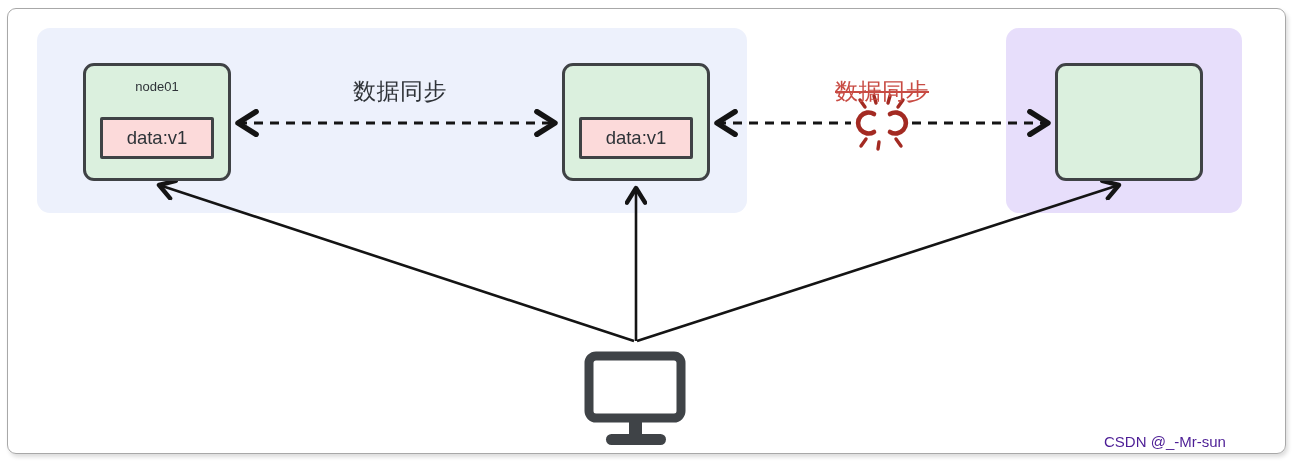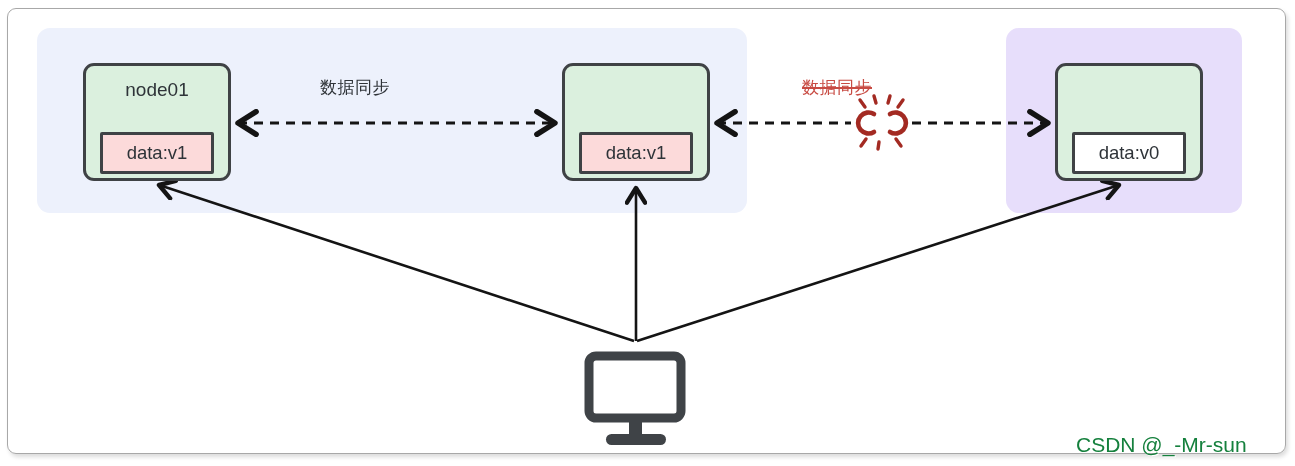--- a/index.html
+++ b/index.html
@@ -15,42 +15,42 @@
   }
   .cluster{position:absolute;top:28px;height:185px;border-radius:13px;z-index:1;}
   .cluster.blue{left:37px;width:710px;background:#edf1fc;}
   .cluster.purple{left:1006px;width:236px;background:#e7defb;}
   svg.layer{position:absolute;left:0;top:0;z-index:2;}
   .node{
     position:absolute;top:63px;width:148px;height:118px;box-sizing:border-box;
     background:#dbf0de;border:3px solid #3f4245;border-radius:11px;z-index:3;
   }
   .node .title{
-    text-align:center;margin-top:13px;font-size:19px;color:#2e3338;
+    text-align:center;margin-top:13px;font-size:13px;color:#2e3338;
   }
   .databox{
-    position:absolute;left:14px;top:66px;width:114px;height:42px;box-sizing:border-box;
+    position:absolute;left:14px;top:51px;width:114px;height:42px;box-sizing:border-box;
     border:3px solid #3f4245;background:#fcdada;border-radius:2px;
     display:flex;align-items:center;justify-content:center;
     font-size:18.5px;color:#2e3338;
   }
   .databox.white{background:#ffffff;}
   .node01{left:83px;} .node02{left:562px;} .node03{left:1055px;}
   .sync-label{
-    position:absolute;top:76px;width:160px;text-align:left;z-index:4;
-    font-size:17px;color:#2f3338;letter-spacing:.5px;
+    position:absolute;top:76px;width:160px;text-align:center;z-index:4;
+    font-size:23px;color:#2f3338;letter-spacing:.5px;
   }
   .sync-label.black{left:320px;}
   .sync-label.red{
     left:802px;color:#c84b43;
     text-decoration:line-through;text-decoration-thickness:1.5px;
   }
   .watermark{
-    position:absolute;left:1076px;top:433px;z-index:5;white-space:nowrap;
-    font-size:21px;color:#15803d;text-shadow:1px 1px 0 #ffffff;
+    position:absolute;left:1104px;top:433px;z-index:5;white-space:nowrap;
+    font-size:15px;color:#4c1d95;text-shadow:1px 1px 0 #ffffff;
   }
 </style>
 </head>
 <body>
 
 <div id="canvas">
 
   <div class="frame"></div>
 
   <div class="cluster blue"></div>
@@ -96,21 +96,20 @@
   </svg>
 
   <div class="node node01">
     <div class="title">node01</div>
     <div class="databox">data:v1</div>
   </div>
   <div class="node node02">
     <div class="databox">data:v1</div>
   </div>
   <div class="node node03">
-    <div class="databox white">data:v0</div>
   </div>
 
   <div class="sync-label black">数据同步</div>
   <div class="sync-label red">数据同步</div>
 
   <div class="watermark">CSDN @_-Mr-sun</div>
 
 </div>
 
 </body></html>

